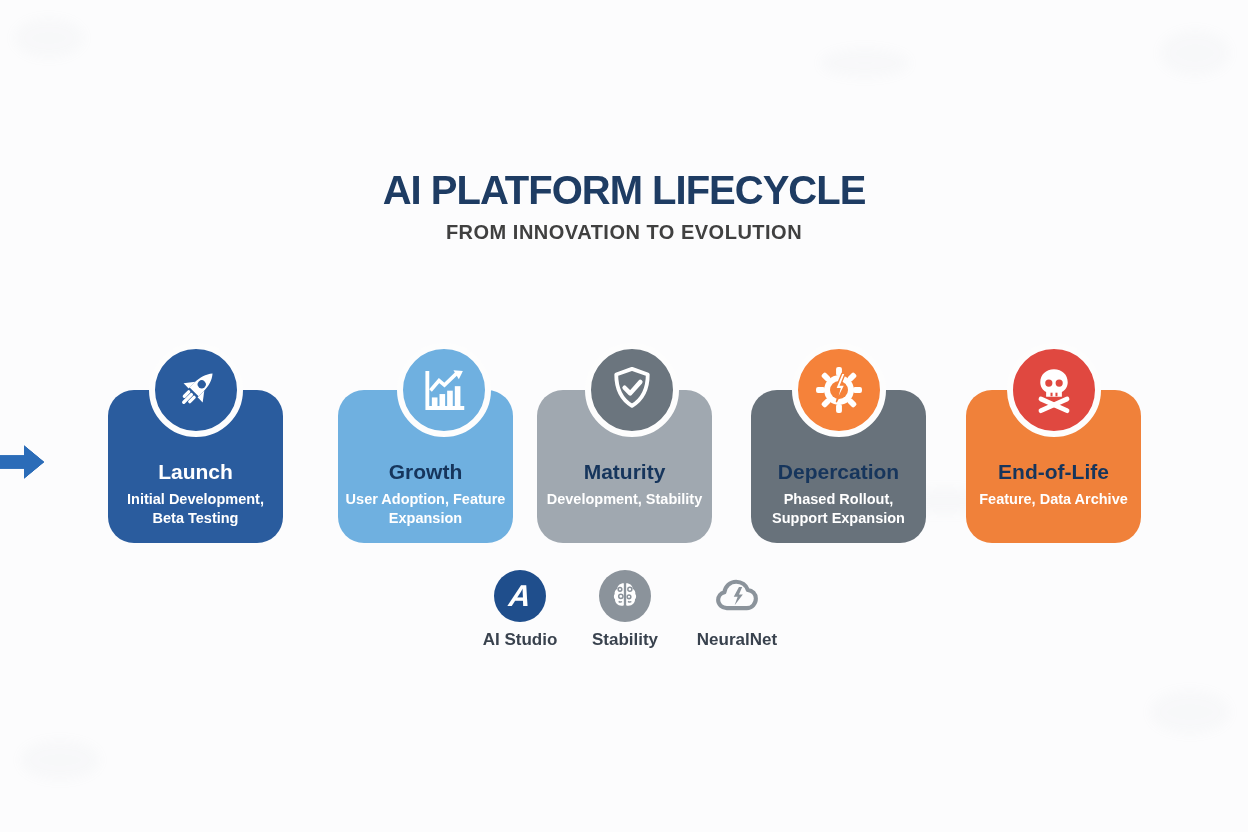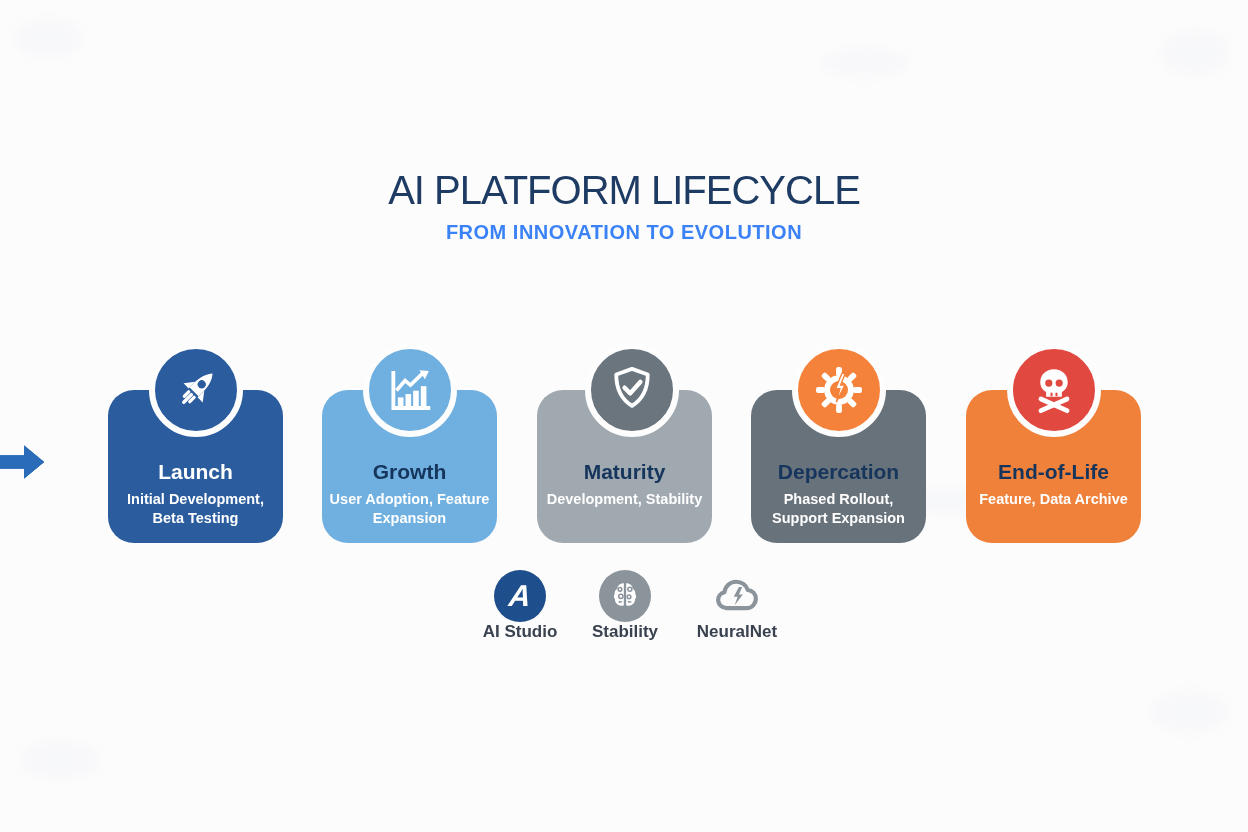--- a/index.html
+++ b/index.html
@@ -19,35 +19,35 @@
   .blob.b2{left:820px;top:48px;width:90px;height:30px;}
   .blob.b3{left:1160px;top:30px;width:70px;height:46px;}
   .blob.b4{left:20px;top:740px;width:80px;height:40px;}
   .blob.b5{left:1150px;top:690px;width:80px;height:44px;}
   .blob.b6{left:900px;top:488px;width:90px;height:26px;opacity:.06;}
 
   
   .hdr{position:absolute;left:0;top:168px;width:100%;text-align:center;}
   .hdr h1{
     margin:0;
-    font-size:40px;font-weight:400;letter-spacing:-1px;
+    font-size:40px;font-weight:700;letter-spacing:-1px;
     color:#1e3c63;
   }
   .hdr h2{
     margin:8px 0 0 0;
     font-size:20px;font-weight:700;letter-spacing:.5px;
-    color:#3b82f6;
+    color:#404040;
   }
 
   
   .stage{
     position:absolute;top:343px;width:175px;height:200px;
   }
   .stage:nth-of-type(1){left:108px;}
-  .stage:nth-of-type(2){left:322px;}
+  .stage:nth-of-type(2){left:338px;padding-left:37px;}
   .stage:nth-of-type(3){left:537px;padding-left:14px;}
   .stage:nth-of-type(4){left:751px;}
   .stage:nth-of-type(5){left:966px;}
   .stage .box{
     position:absolute;left:0;top:47px;width:175px;height:153px;
     background:var(--box,#888);
     border-radius:26px;
     box-sizing:border-box;
     text-align:center;
   }
@@ -93,20 +93,21 @@
     display:flex;align-items:center;justify-content:center;
   }
   .p-icon.no-bg{background:transparent;border-radius:0;}
   .p-icon svg{width:40px;height:40px;display:block;}
   .p-icon.no-bg svg{width:56px;height:52px;}
   .monogram{
     color:#fff;font-size:30px;font-weight:800;font-style:italic;
     transform:skewX(-6deg);line-height:52px;
   }
   .p-label{
+    margin-top:8px;
     font-size:17px;font-weight:800;color:#39424e;
   }
 </style>
 </head>
 <body>
 
 <div class="canvas">
 
   <div class="blob b1"></div>
   <div class="blob b2"></div>

